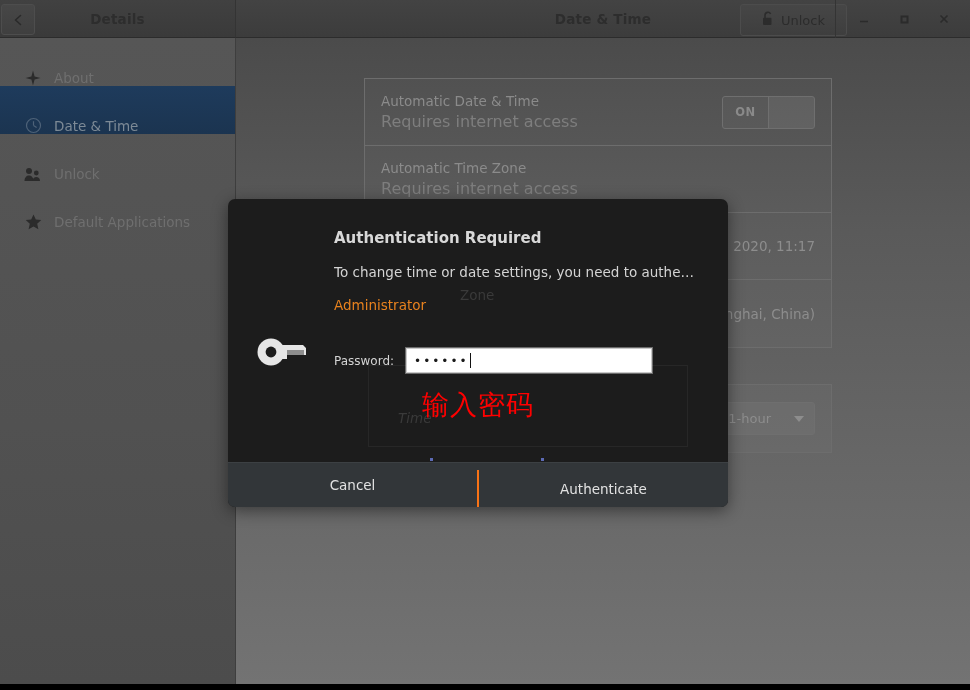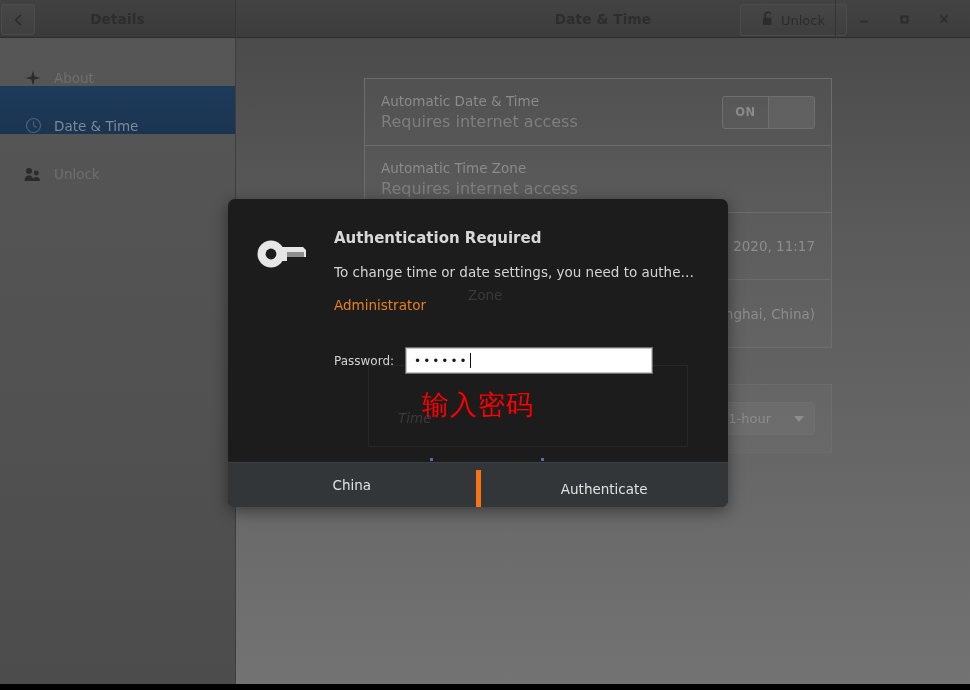--- a/index.html
+++ b/index.html
@@ -352,21 +352,21 @@
     border-top: 1px solid #3c4043;
   }
   .dlg-btn {
     flex: 1;
     display: flex;
     align-items: center;
     justify-content: center;
     color: #e2e2e2;
     font-size: 13.5px;
   }
-  .dlg-btn.primary { border-left: 5px solid #f97316; margin-top: 7px; }
+  .dlg-btn.primary { border-left: 2px solid #f97316; margin-top: 7px; }
 
   
   .ghost {
     position: absolute;
     color: #3a3a3a;
     font-size: 13.5px;
     pointer-events: none;
     z-index: 0;
   }
   .ghost-frame {
@@ -463,20 +463,28 @@
           <svg width="18" height="15" viewBox="0 0 18 15">
             <circle cx="5" cy="4" r="3" fill="currentColor"></circle>
             <path d="M0.5 14 C0.5 10.4 2.6 8.5 5 8.5 C7.4 8.5 9.5 10.4 9.5 14 Z" fill="currentColor"></path>
             <circle cx="12.3" cy="6" r="2.4" fill="currentColor"></circle>
             <path d="M8.6 14 C8.6 11.2 10.3 9.9 12.3 9.9 C14.3 9.9 16 11.2 16 14 Z" fill="currentColor"></path>
           </svg>
         </span>
         <span>Unlock</span>
       </div>
 
+      <div class="side-item">
+        <span class="ico">
+          <svg width="17" height="16" viewBox="0 0 17 16">
+            <path d="M8.5 0.5 L10.8 5.5 L16.3 6.1 L12.2 9.8 L13.4 15.2 L8.5 12.4 L3.6 15.2 L4.8 9.8 L0.7 6.1 L6.2 5.5 Z" fill="currentColor"></path>
+          </svg>
+        </span>
+        <span>Default Applications</span>
+      </div>
     </div>
 
     <div id="content">
 
       <div class="list-frame" id="group1">
 
         <div class="row">
           <div class="row-text">
             <span class="row-title">Automatic Date &amp; Time</span>
             <span class="row-sub">Requires internet access</span>
@@ -519,25 +527,25 @@
             <span class="caret"></span>
           </div>
         </div>
       </div>
     </div>
 
     <div id="dialog">
 
       <div class="dlg-body">
 
-        <span class="ghost" style="left:240px; top:88px;">Zone</span>
+        <span class="ghost" style="left:232px; top:88px;">Zone</span>
         <span class="ghost" style="left:170px; top:211px;font-style:italic;">Time</span>
         <div class="ghost-frame" style="left:140px; top:166px; width:318px; height:80px;"></div>
 
-        <div class="dlg-grid" style="position:relative;z-index:1;">
+        <div class="dlg-grid" style="position:relative;z-index:1;align-items:flex-end;">
           <div class="dlg-key">
             <span>
               <svg width="52" height="34" viewBox="0 0 52 34">
                 <path d="M17.5 10 L47 10 L50 13 L50 20 L31 20 L31 24 L17.5 24 Z" fill="#e6e6e6"></path>
                 <circle cx="15" cy="17" r="13.5" fill="#e6e6e6"></circle>
                 <circle cx="15" cy="17" r="5.4" fill="#1c1c1c"></circle>
                 <path d="M31 15 L48 15 L48 20 L31 20 Z" fill="#8d8d8d"></path>
               </svg>
             </span>
           </div>
@@ -557,19 +565,19 @@
           </div>
         </div>
 
         <div class="cn-overlay">输入密码</div>
 
         <span class="blue-dot" style="left:202px; top:259px;"></span>
         <span class="blue-dot" style="left:313px; top:259px;"></span>
       </div>
 
       <div class="dlg-actions">
-        <div class="dlg-btn">China</div>
+        <div class="dlg-btn">Cancel</div>
         <div class="dlg-btn primary">Authenticate</div>
       </div>
     </div>
 
   </div>
 </div>
 
 </body></html>

